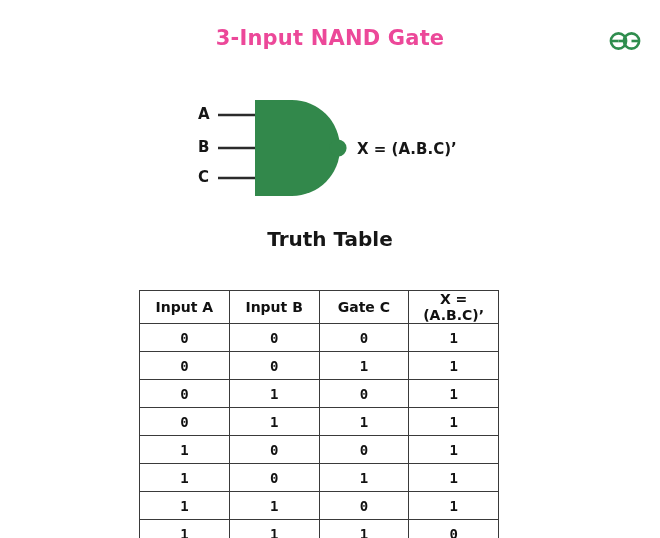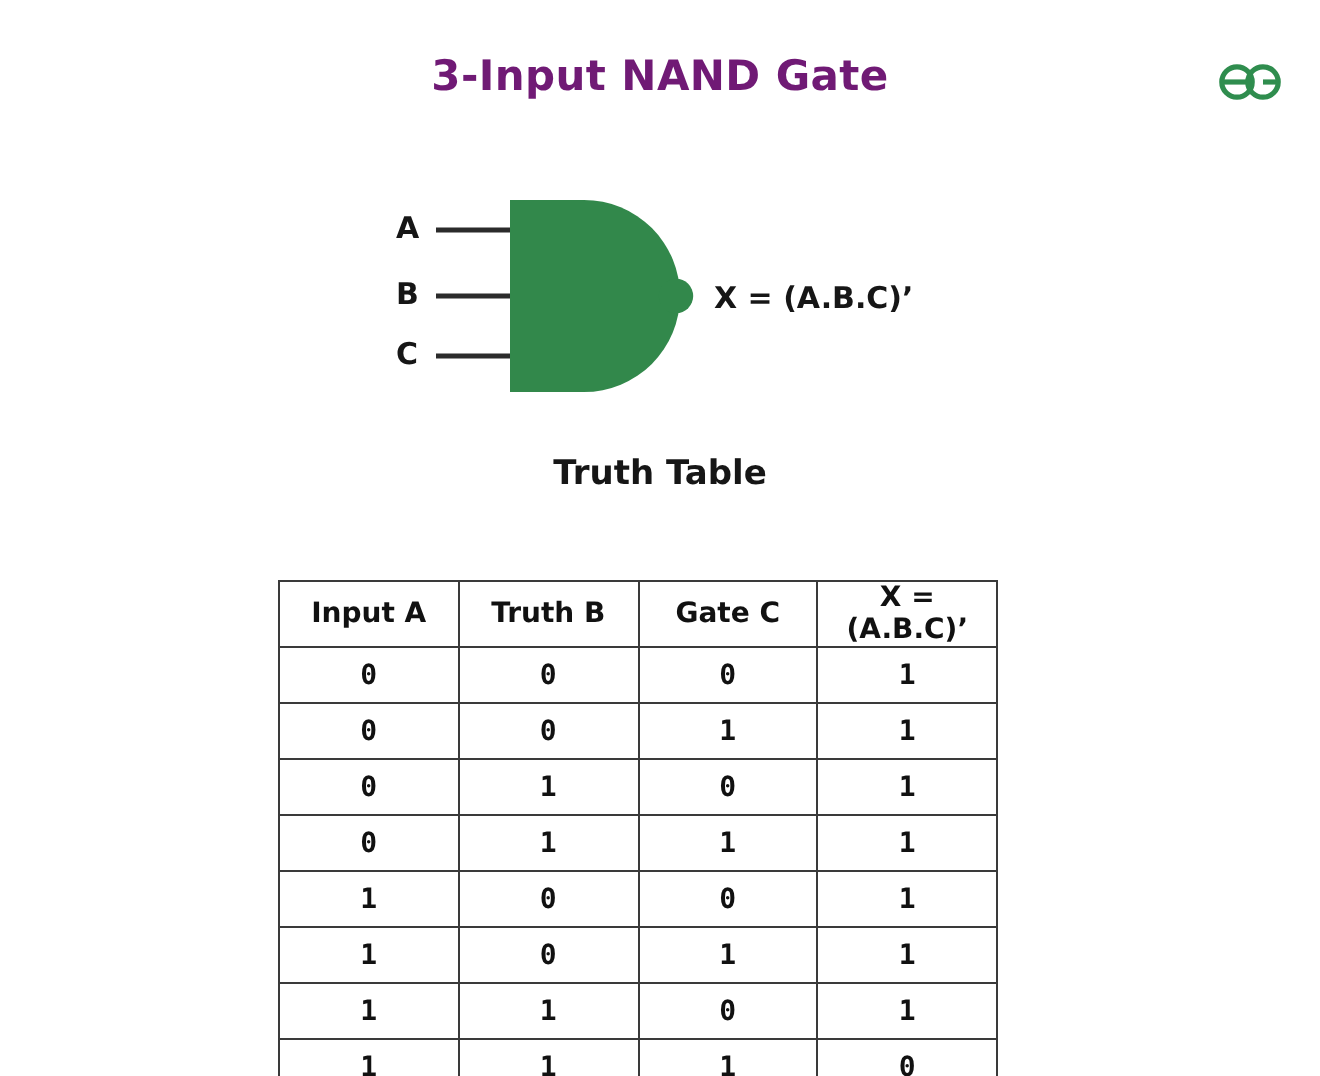--- a/index.html
+++ b/index.html
@@ -17,21 +17,21 @@
 
   
   #page-title {
     position: absolute;
     top: 26px;
     left: 0;
     width: 660px;
     text-align: center;
     font-size: 21px;
     font-weight: bold;
-    color: #701a75;
+    color: #ec4899;
     letter-spacing: 0.2px;
   }
 
   
   #brand-logo {
     position: absolute;
     top: 24px;
     left: 604px;
     width: 42px;
     height: 34px;
@@ -68,21 +68,21 @@
     white-space: nowrap;
   }
 
   
   #truth-table-heading {
     position: absolute;
     top: 227px;
     left: 0;
     width: 660px;
     text-align: center;
-    font-size: 17px;
+    font-size: 20px;
     font-weight: bold;
     color: #161616;
   }
 
   
   #truth-table-wrap {
     position: absolute;
     left: 139px;
     top: 258px;
     width: 360px;
@@ -149,21 +149,21 @@
 
 <span id="label-output-expr">X = (A.B.C)’</span>
 
 <div id="truth-table-heading">Truth Table</div>
 
 <div id="truth-table-wrap">
   <table class="truth-table">
     <thead>
       <tr>
         <th>Input A</th>
-        <th>Truth B</th>
+        <th>Input B</th>
         <th>Gate C</th>
         <th>X = (A.B.C)’</th>
       </tr>
     </thead>
     <tbody>
       <tr>
         <td>0</td>
         <td>0</td>
         <td>0</td>
         <td>1</td>

